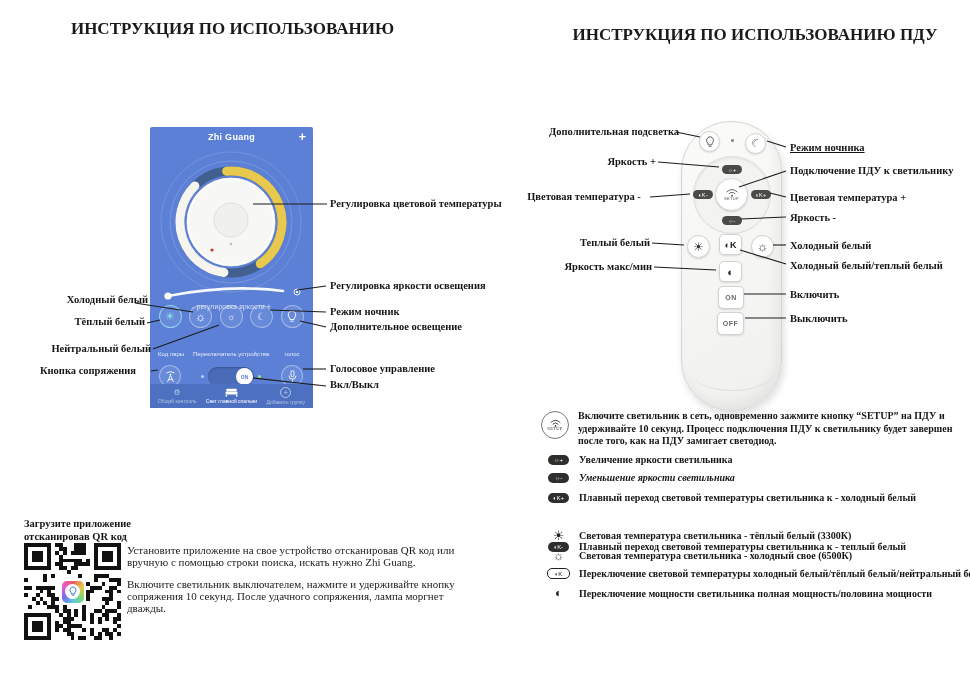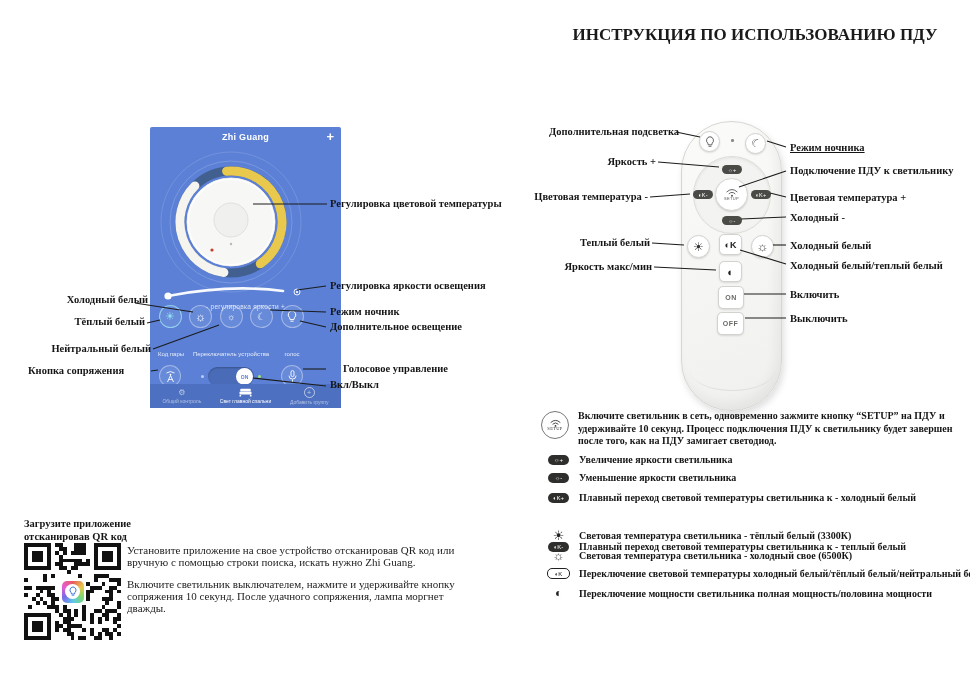--- a/index.html
+++ b/index.html
@@ -4,21 +4,21 @@
 <style>
   html,body{margin:0;padding:0;background:#fff}
   .page{position:relative;width:970px;height:678px;background:#ffffff;overflow:hidden;
         font-family:"Liberation Serif",serif;color:#111}
   .title{position:absolute;font-weight:bold;font-size:17px;text-align:center;color:#1a1a1a;line-height:22px}
   .callout{position:absolute;font-weight:bold;font-size:10.5px;color:#151515;white-space:nowrap;line-height:12px}
   .para{position:absolute;font-size:11px;line-height:12px;color:#1c1c1c}
   .qr-caption{position:absolute;font-weight:bold;font-size:10.5px;line-height:13px;color:#151515}
 
   
-  .phone{position:absolute;left:150px;top:127px;width:191px;height:281px;background:#5b80d6;
+  .phone{position:absolute;left:150px;top:127px;width:163px;height:281px;background:#5b80d6;
          font-family:"Liberation Sans",sans-serif;border-radius:2px}
   .ph-header{position:absolute;left:0;top:0;width:100%;height:20px;display:flex;align-items:center;justify-content:center}
   .ph-title{color:#fff;font-size:9px;font-weight:bold;letter-spacing:.3px}
   .ph-plus{position:absolute;right:7px;top:2px;color:#fff;font-size:13px;font-weight:bold}
   .dial-svg{position:absolute;left:6px;top:20px}
   .slider-svg{position:absolute;left:10px;top:156px}
   .slider-label{position:absolute;left:0;top:176px;width:100%;text-align:center;
                 font-size:6.5px;color:rgba(255,255,255,.8);letter-spacing:.3px}
   .app-btn{position:absolute;width:23px;height:23px;border-radius:50%;border:1px solid rgba(255,255,255,.38);
            background:rgba(255,255,255,.08);display:flex;align-items:center;justify-content:center;
@@ -82,20 +82,21 @@
            display:flex;align-items:center;justify-content:center}
   .qr-ring-inner{width:15px;height:15px;border-radius:50%;background:#fff;display:flex;align-items:center;justify-content:center}
   svg.lines{position:absolute;left:0;top:0;pointer-events:none}
 </style>
 </head>
 <body>
 
 <div class="page">
 
   <div class="title" style="left:40px;top:18px;width:385px">
+    <div>ИНСТРУКЦИЯ ПО ИСПОЛЬЗОВАНИЮ</div>
   </div>
   <div class="title" style="left:545px;top:24px;width:420px">ИНСТРУКЦИЯ ПО ИСПОЛЬЗОВАНИЮ ПДУ</div>
 
   <div class="phone">
     <div class="ph-header">
       <span class="ph-title">Zhi Guang</span>
       <span class="ph-plus">+</span>
     </div>
 
     <svg class="dial-svg" width="150" height="150" viewBox="0 0 150 150">
@@ -436,21 +437,21 @@
     <span class="setup-txt">SETUP</span>
   </div>
   <div class="note">Включите светильник в сеть, одновременно зажмите кнопку “SETUP” на ПДУ и удерживайте 10 секунд. Процесс подключения ПДУ к светильнику будет завершен после того, как на ПДУ замигает светодиод.</div>
   <div id="legend">
       <div class="legend-row" style="top: 454px;">
         <span class="legend-icon">
           <span class="lpill">☼+</span>
         </span>
         <span class="legend-label">Увеличение яркости светильника</span>
       </div>
-      <div class="legend-row" style="top: 472px;">
+      <div class="legend-row" style="top: 472px; font-style: italic;">
         <span class="legend-icon">
           <span class="lpill">☼-</span>
         </span>
         <span class="legend-label">Уменьшение яркости светильника</span>
       </div>
       <div class="legend-row" style="top: 492px; align-items: center;">
         <span class="legend-icon">
           <span class="lpill">◐K+</span>
         </span>
         <span class="legend-label">Плавный переход световой температуры светильника к - холодный белый</span>
@@ -484,36 +485,36 @@
           <span class="lhalf">◐</span>
         </span>
         <span class="legend-label">Переключение мощности светильника полная мощность/половина мощности</span>
       </div>
     </div>
 
   <div id="callouts">
       <div class="callout" style="left: 30px; top: 294px; width: 118px; text-align: right;">Холодный белый</div>
       <div class="callout" style="left: 30px; top: 316px; width: 115px; text-align: right;">Тёплый белый</div>
       <div class="callout" style="left: 25px; top: 343px; width: 126px; text-align: right;">Нейтральный белый</div>
-      <div class="callout" style="left: 28px; top: 365px; width: 120px; text-align: left;">Кнопка сопряжения</div>
+      <div class="callout" style="left: 28px; top: 365px; width: 120px; text-align: center;">Кнопка сопряжения</div>
       <div class="callout" style="left: 330px; top: 198px;">Регулировка цветовой температуры</div>
       <div class="callout" style="left: 330px; top: 280px;">Регулировка яркости освещения</div>
       <div class="callout" style="left: 330px; top: 306px;">Режим ночник</div>
       <div class="callout" style="left: 330px; top: 321px;">Дополнительное освещение</div>
-      <div class="callout" style="left: 330px; top: 363px; margin-left: 13px;">Голосовое управление</div>
+      <div class="callout" style="left: 330px; top: 363px;">Голосовое управление</div>
       <div class="callout" style="left: 330px; top: 379px;">Вкл/Выкл</div>
       <div class="callout" style="left: 549px; top: 126px; width: 125px; text-align: right;">Дополнительная подсветка</div>
       <div class="callout" style="left: 556px; top: 156px; width: 100px; text-align: right;">Яркость +</div>
-      <div class="callout" style="left: 520px; top: 191px; width: 128px; text-align: right;">Цветовая температура -</div>
+      <div class="callout" style="left: 520px; top: 191px; width: 128px; text-align: center;">Цветовая температура -</div>
       <div class="callout" style="left: 560px; top: 237px; width: 90px; text-align: right;">Теплый белый</div>
       <div class="callout" style="left: 550px; top: 261px; width: 102px; text-align: right;">Яркость макс/мин</div>
       <div class="callout" style="left: 790px; top: 142px; text-decoration: underline;">Режим ночника</div>
       <div class="callout" style="left: 790px; top: 165px;">Подключение ПДУ к светильнику</div>
       <div class="callout" style="left: 790px; top: 192px;">Цветовая температура +</div>
-      <div class="callout" style="left: 790px; top: 212px;">Холодный -</div>
+      <div class="callout" style="left: 790px; top: 212px;">Яркость -</div>
       <div class="callout" style="left: 790px; top: 240px;">Холодный белый</div>
       <div class="callout" style="left: 790px; top: 260px;">Холодный белый/теплый белый</div>
       <div class="callout" style="left: 790px; top: 289px;">Включить</div>
       <div class="callout" style="left: 790px; top: 313px;">Выключить</div>
     </div>
   <svg class="lines" width="970" height="678">
       <line x1="135" y1="303" x2="193" y2="312" stroke="#1c1c1c" stroke-width="1.1"></line>
       <line x1="147" y1="323" x2="160" y2="320" stroke="#1c1c1c" stroke-width="1.1"></line>
       <line x1="153" y1="349" x2="219" y2="325" stroke="#1c1c1c" stroke-width="1.1"></line>
       <line x1="151" y1="371" x2="158" y2="370" stroke="#1c1c1c" stroke-width="1.1"></line>

